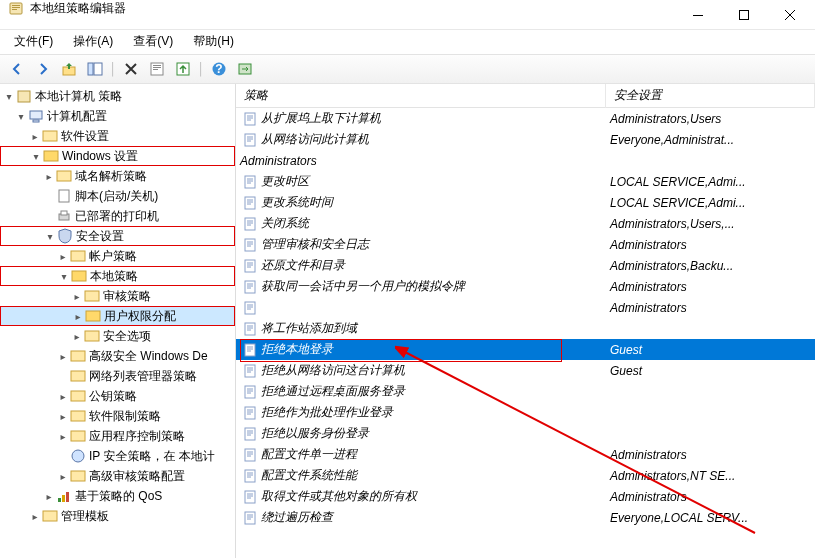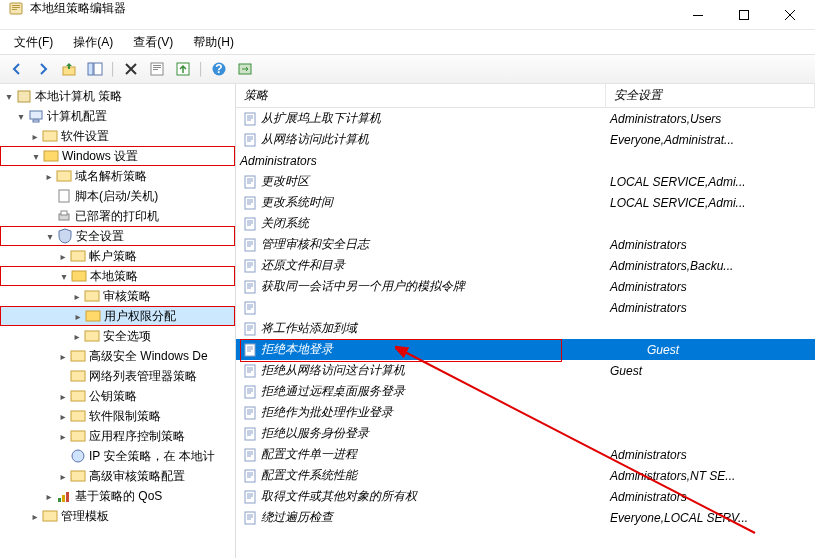--- a/index.html
+++ b/index.html
@@ -4,21 +4,21 @@
 <style>
 * { margin:0; padding:0; box-sizing:border-box; font-family:"Segoe UI","Microsoft YaHei",sans-serif; font-size:12px; }
 body { background:#fff; width:815px; height:558px; overflow:hidden; position:relative; }
 
 .titlebar { height:30px; display:flex; align-items:flex-start; padding:0 2px 0 8px; background:#fff; border-bottom:1px solid #e8e8e8; }
 .titlebar .icon { width:16px; height:16px; margin-right:6px; display:flex; align-items:center; justify-content:center; }
 .titlebar .title { flex:1; color:#000; }
 .winbtns { display:flex; height:30px; }
 .winbtn { width:46px; height:30px; display:flex; align-items:center; justify-content:center; color:#000; }
 
-.menubar { height:24px; display:flex; align-items:center; padding:0 4px; background:#fff; }
+.menubar { height:24px; display:flex; align-items:flex-start; padding:0 4px; background:#fff; }
 .menubar .mi { padding:3px 10px; }
 
 .toolbar { height:30px; display:flex; align-items:center; padding:0 6px; border-top:1px solid #e3e3e3; border-bottom:1px solid #e3e3e3; background:linear-gradient(#fdfdfd,#f1f1f1); gap:4px; }
 .tb { width:22px; height:22px; display:flex; align-items:center; justify-content:center; border-radius:2px; }
 .tb.sep { width:6px; color:#bbb; pointer-events:none; }
 
 .content { display:flex; height:calc(100% - 84px); }
 .tree-pane { width:236px; border-right:1px solid #ddd; overflow:auto; padding:2px 0; }
 .tree ul { list-style:none; }
 .tree li { white-space:nowrap; }
@@ -32,21 +32,21 @@
 
 .list-pane { flex:1; display:flex; flex-direction:column; overflow:hidden;font-style:italic; }
 .list-header { display:flex; height:24px; align-items:center; border-bottom:1px solid #e3e3e3; background:#fff; }
 .list-header .col { padding:0 8px; height:24px; display:flex; align-items:center; border-right:1px solid #e8e8e8; }
 .col1 { width:370px; }
 .col2 { flex:1; }
 .list-body { flex:1; overflow:auto; }
 .lrow { display:flex; height:21px; align-items:center; }
 .lrow .c1 { width:370px; display:flex; align-items:center; padding-left:6px; overflow:hidden; text-overflow:ellipsis; white-space:nowrap; }
 .lrow .c2 { flex:1; padding-left:4px; overflow:hidden; text-overflow:ellipsis; white-space:nowrap; }
-.lrow.selected { background:#0078d7; color:#fff;gap:37px; }
+.lrow.selected { background:#0078d7; color:#fff; }
 .lrow.hl-red { position:relative; }
 .lrow.hl-red::after { content:""; position:absolute; left:4px; top:0; width:320px; height:100%; border:1.5px solid #e10000; pointer-events:none; }
 .lrow.hl-red.selected::after { width:320px; }
 
 
 .arrow { position:absolute; pointer-events:none; }
 
 
 svg { display:block; }
 .folder-open svg rect { fill:#ffd96a; stroke:#caa23a; }
@@ -476,20 +476,21 @@
         <div class="lrow">
           <div class="c1">
             <span class="ic policy-doc">
               <svg width="16" height="16">
                 <rect x="3" y="2" width="10" height="12"></rect>
                 <path d="M5 5 h6 M5 7 h6 M5 9 h4" fill="none"></path>
               </svg>
             </span>
             <span>关闭系统</span>
           </div>
+          <div class="c2">Administrators,Users,...</div>
         </div>
         <div class="lrow">
           <div class="c1">
             <span class="ic policy-doc">
               <svg width="16" height="16">
                 <rect x="3" y="2" width="10" height="12"></rect>
                 <path d="M5 5 h6 M5 7 h6 M5 9 h4" fill="none"></path>
               </svg>
             </span>
             <span>管理审核和安全日志</span>

